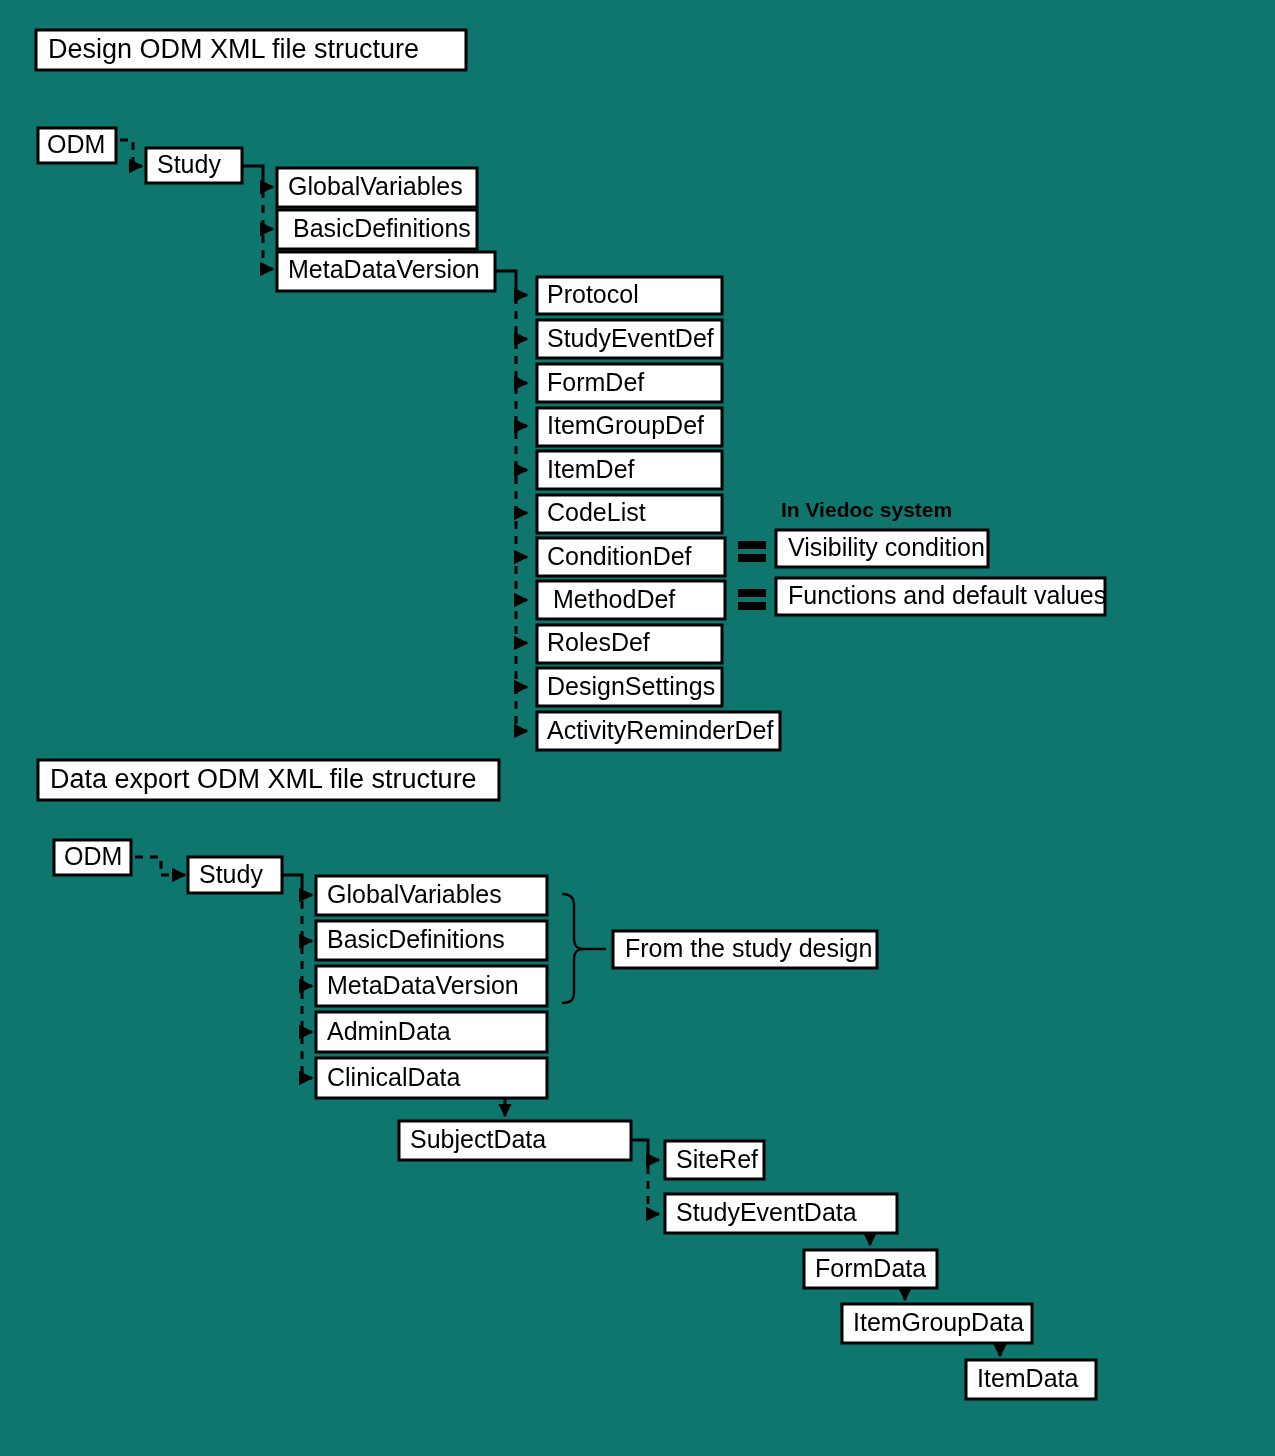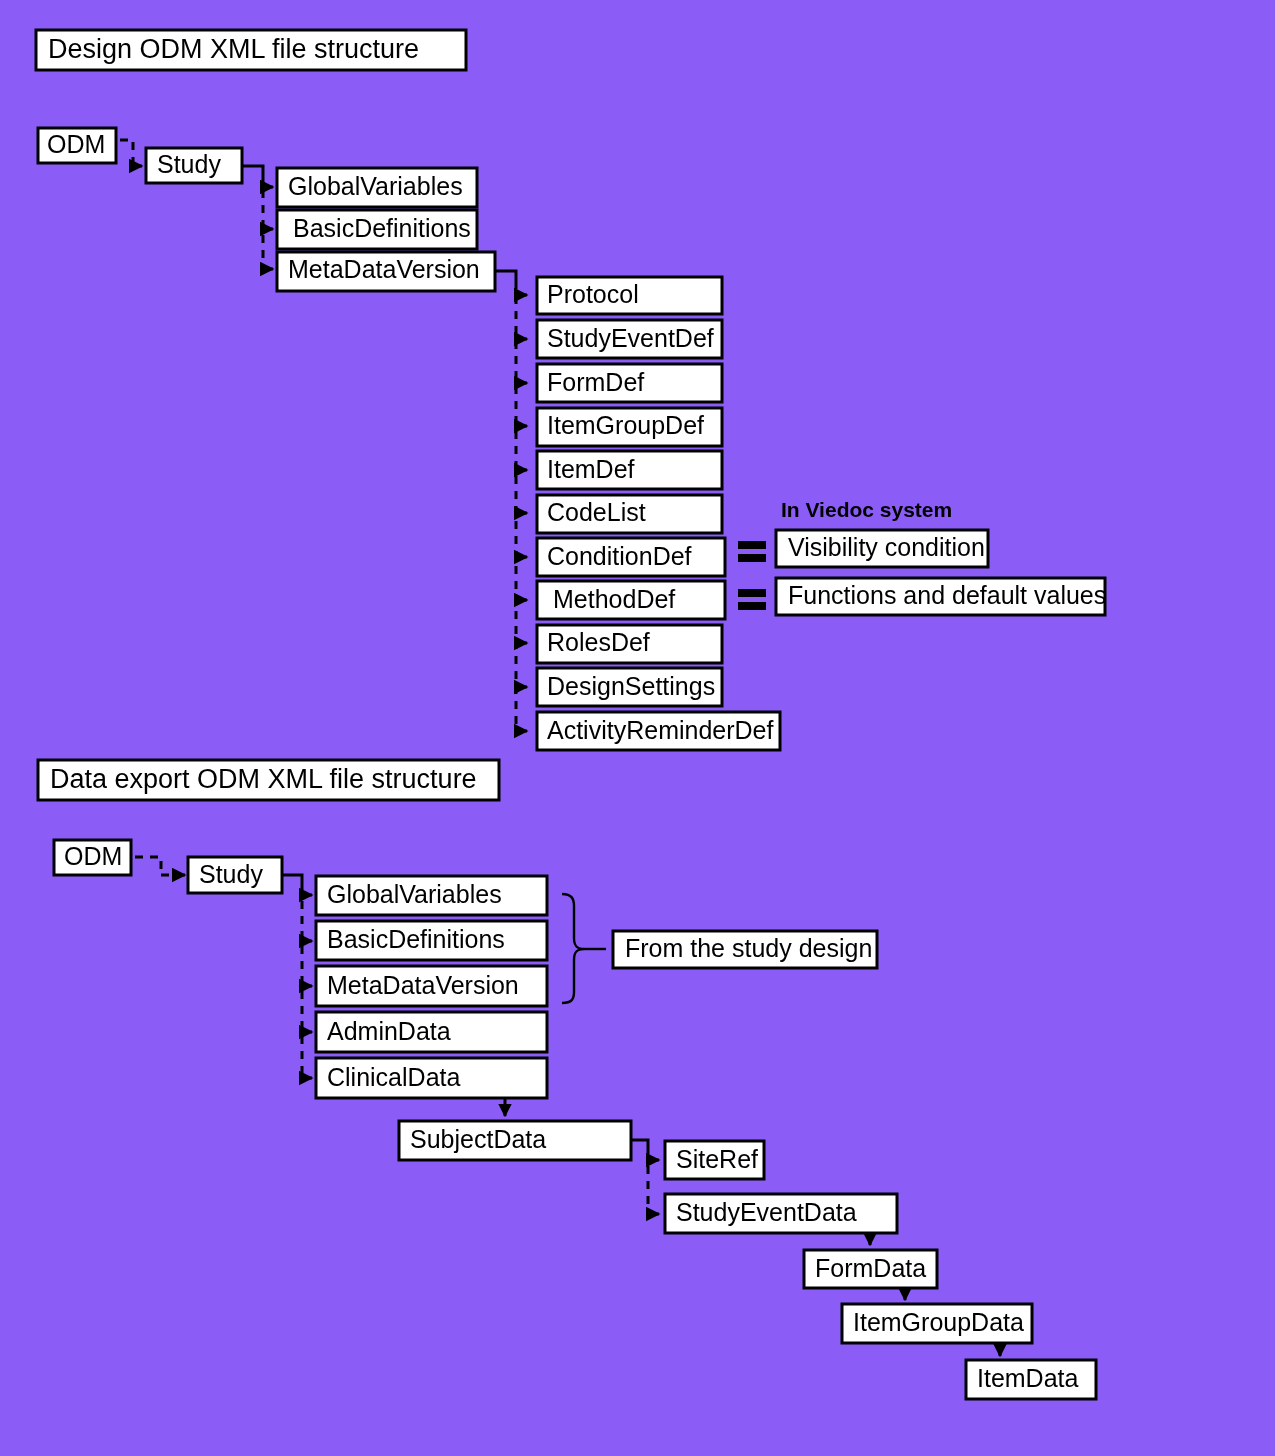--- a/index.html
+++ b/index.html
@@ -4,21 +4,21 @@
 <style>
   html, body {
     margin: 0;
     padding: 0;
     background: #ffffff;
   }
   #page {
     position: relative;
     width: 1275px;
     height: 1456px;
-    background: #8b5cf6;
+    background: #0f766e;
     font-family: "Liberation Sans", sans-serif;
     overflow: hidden;
   }
   svg.diagram {
     position: absolute;
     left: 0;
     top: 0;
     width: 1275px;
     height: 1456px;
   }

